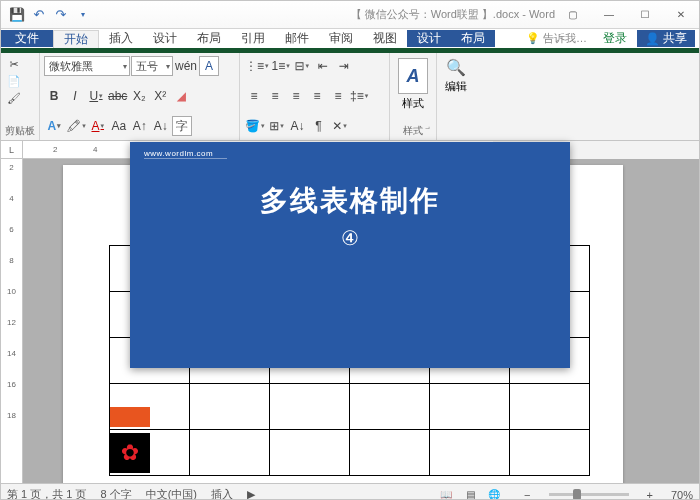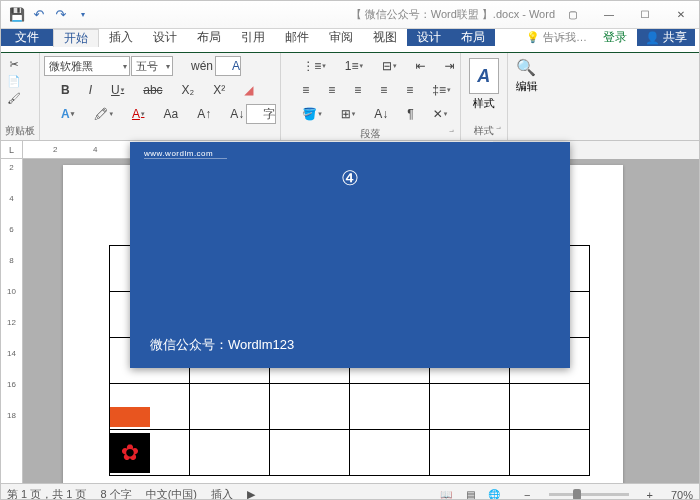--- a/index.html
+++ b/index.html
@@ -6,44 +6,44 @@
 body { width: 700px; height: 500px; overflow: hidden; background: #f3f3f3; border: 1px solid #c5c5c5; }
 
 .titlebar { height: 28px; background: linear-gradient(#ffffff, #f8f8f8); display: flex; align-items: center; font-size: 11px; color: #5a5a5a; border-bottom: 1px solid #d4d4d4; }
 .qat { display: flex; align-items: center; gap: 2px; padding: 0 6px; }
 .qat-btn { width: 20px; height: 20px; display: flex; align-items: center; justify-content: center; color: #3b6fb6; font-size: 13px; cursor: pointer; }
 .title-center { flex: 1; text-align: right; color: #888; font-size: 11px; }
 .table-tools { background: #2b579a; color: #fff; padding: 0 18px; height: 28px; display: flex; align-items: center; font-size: 11px; }
 .win-controls { display: flex; }
 .win-btn { width: 36px; height: 28px; display: flex; align-items: center; justify-content: center; color: #5a5a5a; font-size: 10px; cursor: pointer; }
 
-.tabbar { height: 24px; background: #fff; display: flex; align-items: flex-start; font-size: 12px; border-bottom: 1px solid #14532d; }
+.tabbar { height: 24px; background: #fff; display: flex; align-items: center; font-size: 12px; border-bottom: 5px solid #14532d; }
 .file-tab { background: #2b579a; color: #fff; padding: 0 14px; display: flex; align-items: center; }
 .tab { padding: 0 10px; display: flex; align-items: center; color: #444; cursor: pointer; }
 .tab.active { background: #f3f3f3; border: 1px solid #d4d4d4; border-bottom: none; color: #2b579a; font-weight: 500; }
 .tab.blue { background: #2b579a; color: #fff; }
 .tab-right { margin-left: auto; display: flex; align-items: center; gap: 2px; padding-right: 4px; }
 .tell-me { color: #888; font-size: 11px; padding: 0 6px; display: flex; align-items: center; gap: 3px; }
 .login { color: #15803d; padding: 0 8px; display: flex; align-items: center; }
 .share { background: #2b579a; color: #fff; padding: 0 8px; display: flex; align-items: center; gap: 3px; height: 100%; }
 
 .ribbon { height: 88px; background: #f3f3f3; display: flex; border-bottom: 1px solid #c5c5c5; font-size: 11px; }
 .rgroup { border-right: 1px solid #d4d4d4; padding: 3px 4px 0 4px; display: flex; flex-direction: column; }
 .rgroup-content { flex: 1; display: flex; align-items: flex-start; gap: 2px; }
 .rgroup-label { text-align: center; color: #666; font-size: 10px; padding: 1px 0 2px 0; position: relative; }
 .rgroup-label::after { content: "⌐"; position: absolute; right: 2px; transform: rotate(180deg); font-size: 8px; color: #888; }
 .big-btn { display: flex; flex-direction: column; align-items: center; gap: 2px; padding: 2px 4px; cursor: pointer; }
 .paste-icon { width: 28px; height: 32px; background: linear-gradient(#f9d77e, #e8b84a); border: 1px solid #c9a23a; border-radius: 2px; position: relative; }
 .paste-icon::before { content: ""; position: absolute; top: -3px; left: 6px; width: 14px; height: 6px; background: #888; border-radius: 2px; }
 .small-btns { display: flex; flex-direction: column; gap: 1px; }
 .sm-btn { width: 18px; height: 16px; display: flex; align-items: center; justify-content: center; font-size: 11px; color: #444; cursor: pointer; }
-.font-row { display: flex; gap: 1px; align-items: center; margin-bottom: 2px; }
+.font-row { display: flex; gap: 1px; align-items: center; margin-bottom: 8px; }
 .font-sel { height: 20px; border: 1px solid #ababab; background: #fff; font-size: 11px; padding: 0 14px 0 4px; color: #444; position: relative; display: flex; align-items: center; }
 .font-sel::after { content: "▾"; position: absolute; right: 2px; font-size: 8px; color: #666; }
-.icon-btn { min-width: 20px; height: 20px; display: flex; align-items: center; justify-content: center; border: 1px solid transparent; cursor: pointer; font-size: 12px; color: #444; padding-left: 16px; }
+.icon-btn { min-width: 20px; height: 20px; display: flex; align-items: center; justify-content: center; border: 1px solid transparent; cursor: pointer; font-size: 12px; color: #444; }
 .icon-btn.boxed { border: 1px solid #ababab; background: #fff; }
 .icon-btn .drop { font-size: 7px; margin-left: 1px; color: #666; }
 .styles-btn { width: 30px; height: 36px; border: 1px solid #ababab; background: #fff; display: flex; align-items: center; justify-content: center; color: #2b579a; font-size: 18px; font-weight: bold; font-style: italic; }
 .edit-icon { font-size: 16px; color: #3b6fb6; }
 
 .ruler-h { height: 18px; background: #fff; border-bottom: 1px solid #c5c5c5; display: flex; align-items: center; font-size: 8px; color: #666; padding-left: 30px; overflow: hidden; }
 .ruler-h span { display: inline-block; width: 40px; }
 .doc-area { position: relative; height: 324px; background: #b0b0b0; display: flex; }
 .ruler-v { width: 22px; background: #fff; border-right: 1px solid #c5c5c5; font-size: 8px; color: #666; display: flex; flex-direction: column; align-items: center; padding-top: 4px; gap: 22px; }
 .ruler-corner { width: 22px; height: 18px; background: #fff; border-right: 1px solid #c5c5c5; border-bottom: 1px solid #c5c5c5; display: flex; align-items: center; justify-content: center; font-size: 9px; color: #666; }
@@ -286,22 +286,22 @@
               <td></td>
             </tr>
       </tbody>
         </table>
     </div>
   </div>
 </div>
 
 <div class="overlay">
   <div class="ov-url">www.wordlm.com</div>
+  <div class="ov-title">多线表格制作</div>
   <div class="ov-num">④</div>
-  <div class="ov-footer">微信公众号：Wordlm123</div>
 </div>
 
 <div class="statusbar">
   <span>第 1 页，共 1 页</span>
   <span>8 个字</span>
   <span>中文(中国)</span>
   <span>插入</span>
   <span>▶</span>
   <div class="spacer"></div>
   <div class="view-btns">

